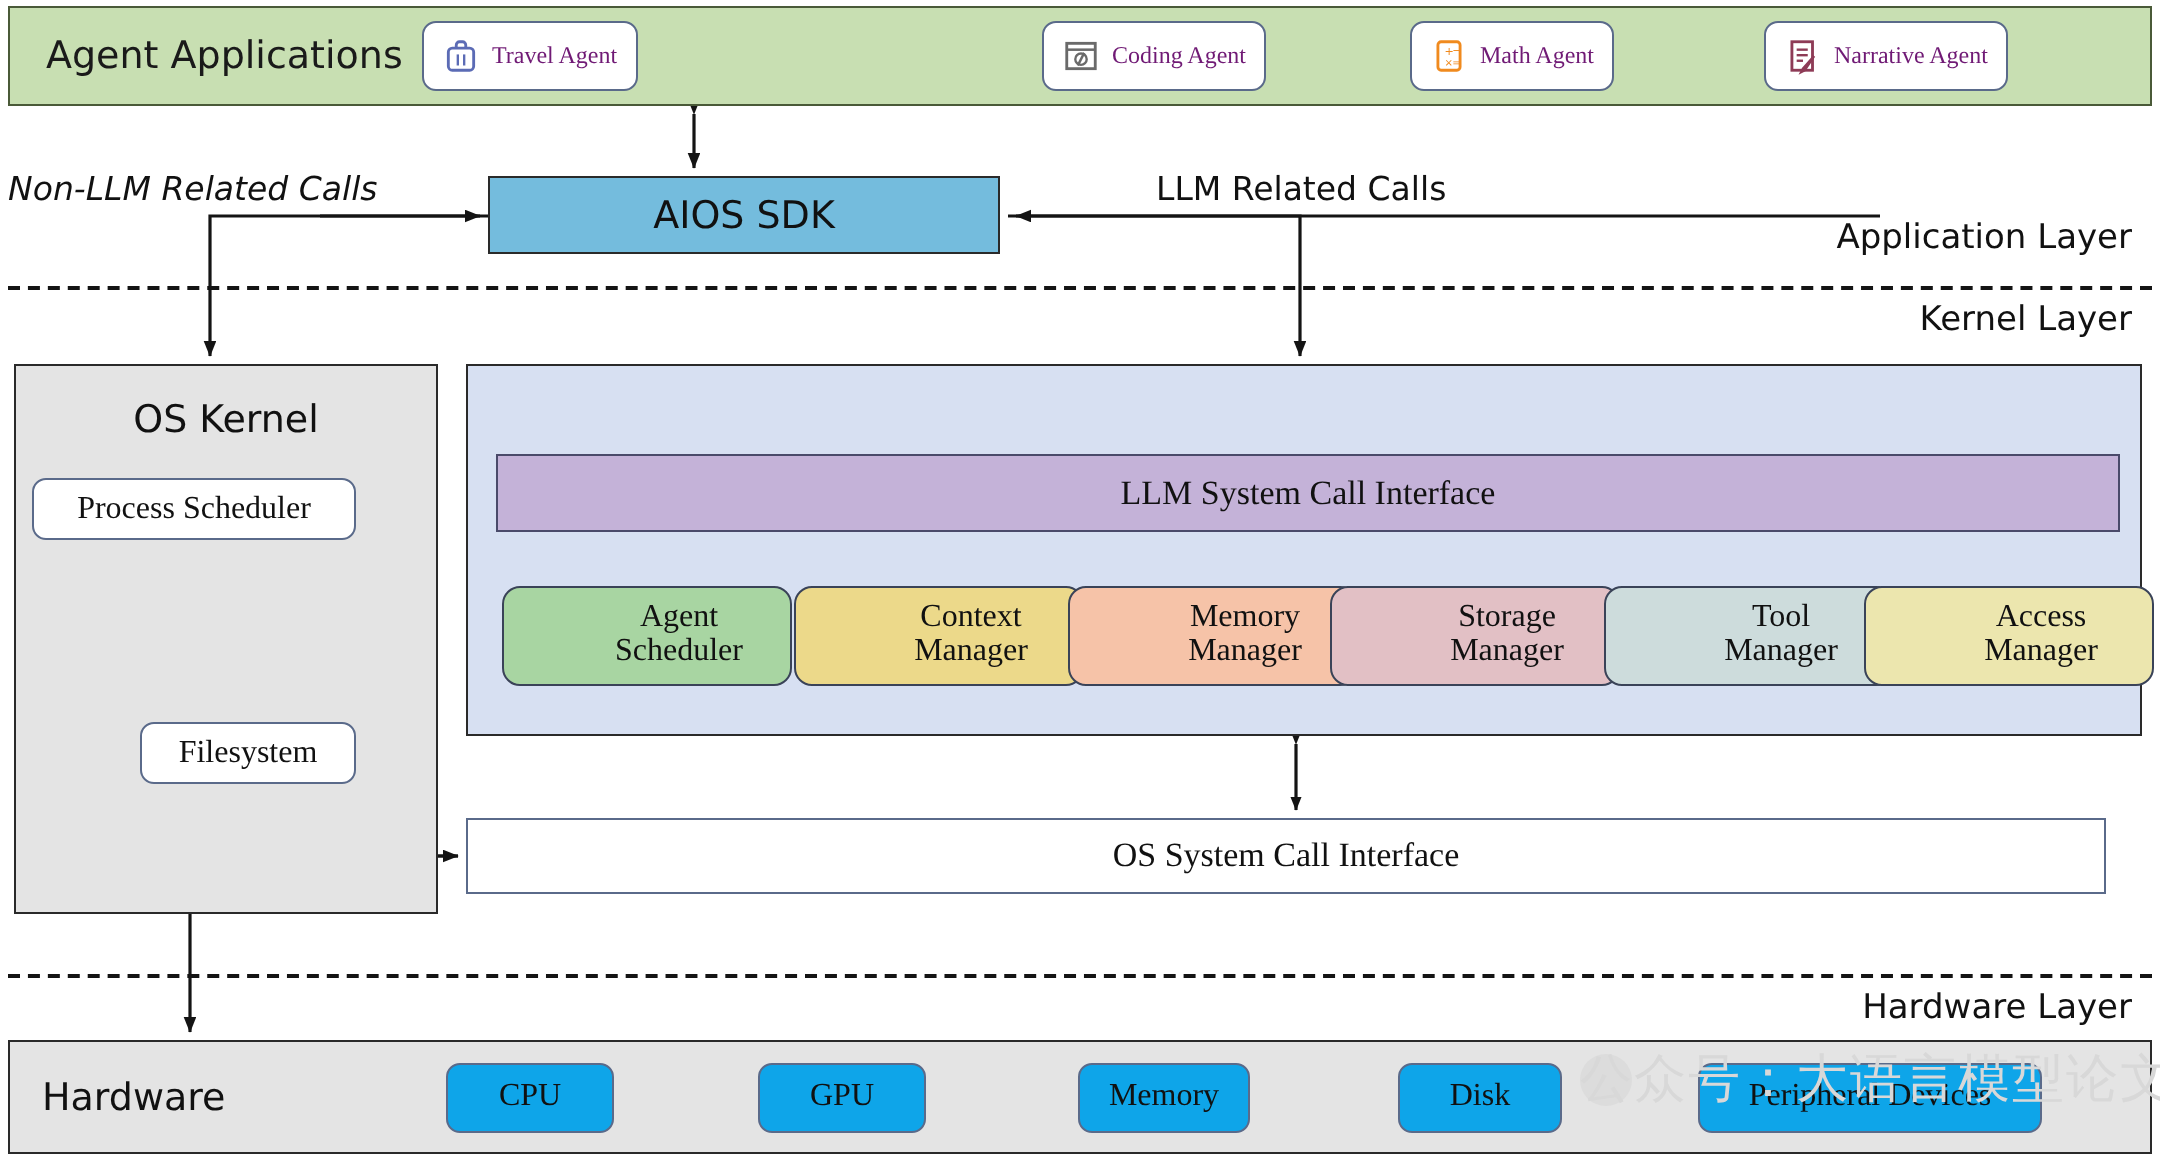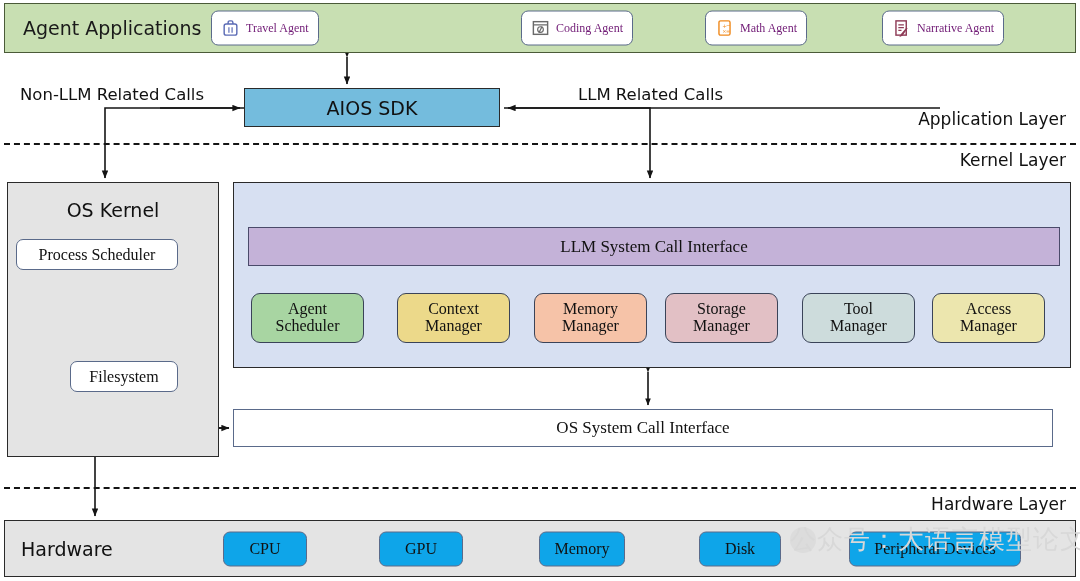--- a/index.html
+++ b/index.html
@@ -134,20 +134,21 @@
     width: 111px; height: 48px;
     border: 1.5px solid #3a4358;
     border-radius: 9px;
     display: flex; flex-direction: column;
     align-items: center; justify-content: center;
     font-family: "Liberation Serif", serif;
     font-size: 16px;
     line-height: 1.06;
     color: #111111;
     text-align: center;
+    padding-left: 32px;
   }
 
   
   #os-syscall {
     left: 233px; top: 409px; width: 820px; height: 38px;
     background: #ffffff;
     border: 1.5px solid #5a6a8a;
     display: flex; align-items: center; justify-content: center;
     font-family: "Liberation Serif", serif;
     font-size: 17px;
@@ -292,21 +293,21 @@
         <line x1="8" y1="11.5" x2="15" y2="11.5" stroke="#8e3b56" stroke-width="1.5"></line>
         <line x1="8" y1="15" x2="12" y2="15" stroke="#8e3b56" stroke-width="1.5"></line>
         <path d="M19 12 L12 20 L11 22 L13 21 z" fill="none" stroke="#8e3b56" stroke-width="1.6"></path>
       </svg>
       <span class="chip-label">Narrative Agent</span>
     </div>
   </div>
 
   <div id="aios-sdk" class="abs">AIOS SDK</div>
 
-  <span class="abs call-label" style="left:20px; top:85px;">Non-LLM Related Calls</span>
+  <span class="abs call-label" style="left:4px; top:85px;font-style:italic;">Non-LLM Related Calls</span>
 
   <span class="abs call-label" style="left:578px; top:85px;">LLM Related Calls</span>
 
   <span class="abs layer-label" style="right:14px; top:109px;">Application Layer</span>
   <div class="abs dashline" style="top:143px;"></div>
   <span class="abs layer-label" style="right:14px; top:150px;">Kernel Layer</span>
 
   <div id="os-kernel" class="abs">
     <span id="os-kernel-title">OS Kernel</span>
 

